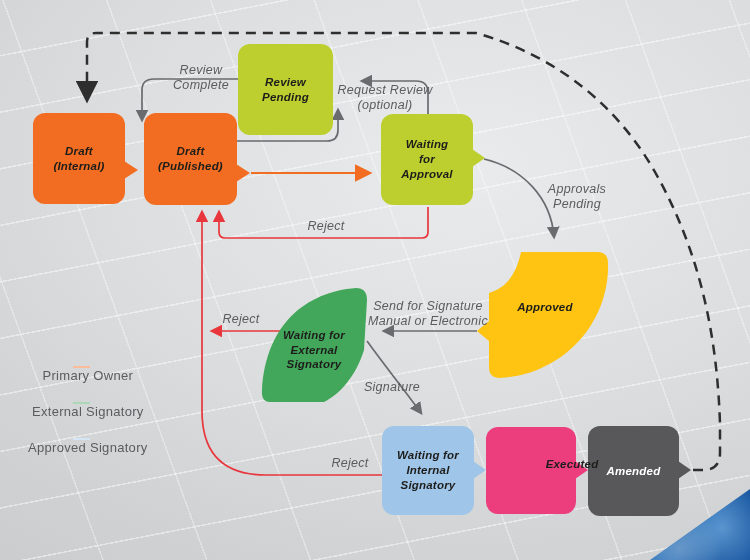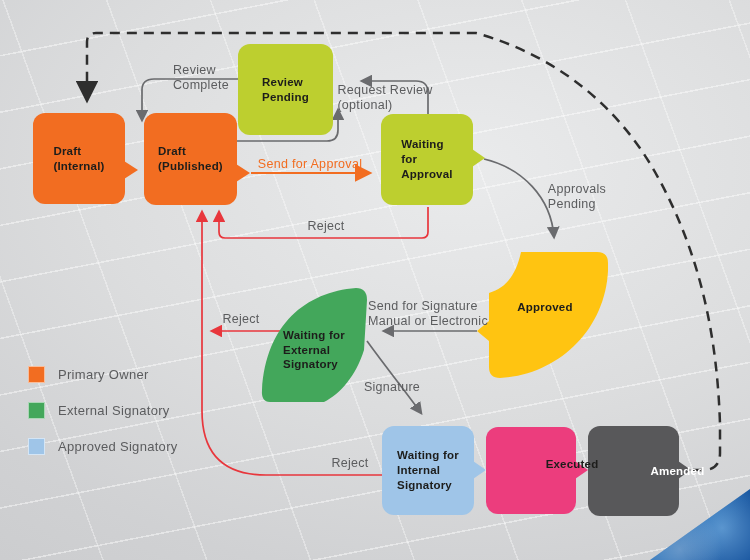--- a/index.html
+++ b/index.html
@@ -10,28 +10,28 @@
       repeating-linear-gradient(169deg, transparent 0 54px, rgba(255,255,255,.45) 54px 55.5px),
       repeating-linear-gradient(70deg, transparent 0 96px, rgba(255,255,255,.35) 96px 97.5px),
       radial-gradient(130% 115% at 62% 30%, #eaebec 0%, #dcddde 38%, #d0d1d3 64%, #c5c6c8 100%);
   }
   svg.canvas{position:absolute;left:0;top:0;}
   .edge{fill:none;stroke-width:1.7;}
   .edge.orange{stroke-width:2.2;}
   .edge.dashed{stroke-width:2.5;stroke-dasharray:10 7;}
   .lbl{
     position:absolute;display:flex;align-items:center;justify-content:center;
-    text-align:left;white-space:pre-line;pointer-events:none;
+    text-align:center;white-space:pre-line;pointer-events:none;font-style:italic;
   }
   .node-lbl{font-weight:bold;font-size:11.5px;line-height:1.3;letter-spacing:.2px;color:#1d1d1b;}
-  .node-lbl.inverse{color:#ffffff;padding-left:44px;}
+  .node-lbl.inverse{color:#ffffff;}
   .edge-lbl{font-size:12.5px;line-height:1.22;letter-spacing:.3px;color:#5b5c5e;}
   .edge-lbl.orange{color:#f26d21;}
   .legend{position:absolute;left:28px;top:366px;}
-  .legend-row{display:flex;align-items:center;height:17px;margin-bottom:19px;}
+  .legend-row{display:flex;align-items:center;height:17px;margin-bottom:19px;flex-direction:column;}
   .legend-swatch{width:17px;height:17px;margin-right:13px;border:1px solid rgba(255,255,255,.55);box-sizing:border-box;}
   .legend-label{font-size:13px;color:#5b5c5e;letter-spacing:.3px;}
   .blue-corner{
     position:absolute;left:650px;top:489px;width:100px;height:71px;
     clip-path:polygon(0% 100%,100% 0%,100% 100%);
     background:
       radial-gradient(circle at 30% 85%, rgba(255,255,255,.30), transparent 45%),
       radial-gradient(circle at 72% 55%, rgba(140,195,240,.55), transparent 55%),
       linear-gradient(115deg,#3d82c4 8%,#2368b0 48%,#1a57a0 80%);
   }
@@ -120,21 +120,20 @@
   <div class="lbl node-lbl" style="left:382px;top:426px;width:92px;height:89px;">Waiting for
 Internal
 Signatory</div>
   <div class="lbl node-lbl" style="left:486px;top:427px;width:90px;height:75px;padding-left:41px;">Executed</div>
   <div class="lbl node-lbl inverse" style="left:588px;top:426px;width:91px;height:90px;">Amended</div>
 
   <div class="lbl edge-lbl" style="left:145px;top:62px;width:112px;height:32px;">Review
 Complete</div>
   <div class="lbl edge-lbl" style="left:324px;top:82px;width:122px;height:32px;">Request Review
 (optional)</div>
-  <div class="lbl edge-lbl orange" style="left:247px;top:157px;width:126px;height:16px;">Send for Approval</div>
   <div class="lbl edge-lbl" style="left:296px;top:219px;width:60px;height:15px;">Reject</div>
   <div class="lbl edge-lbl" style="left:532px;top:169px;width:90px;height:32px;margin-top:12px;">Approvals
 Pending</div>
   <div class="lbl edge-lbl" style="left:362px;top:298px;width:132px;height:32px;">Send for Signature
 Manual or Electronic</div>
   <div class="lbl edge-lbl" style="left:352px;top:380px;width:80px;height:15px;">Signature</div>
   <div class="lbl edge-lbl" style="left:213px;top:312px;width:56px;height:15px;">Reject</div>
   <div class="lbl edge-lbl" style="left:320px;top:456px;width:60px;height:15px;">Reject</div>
 
   <div class="legend">

